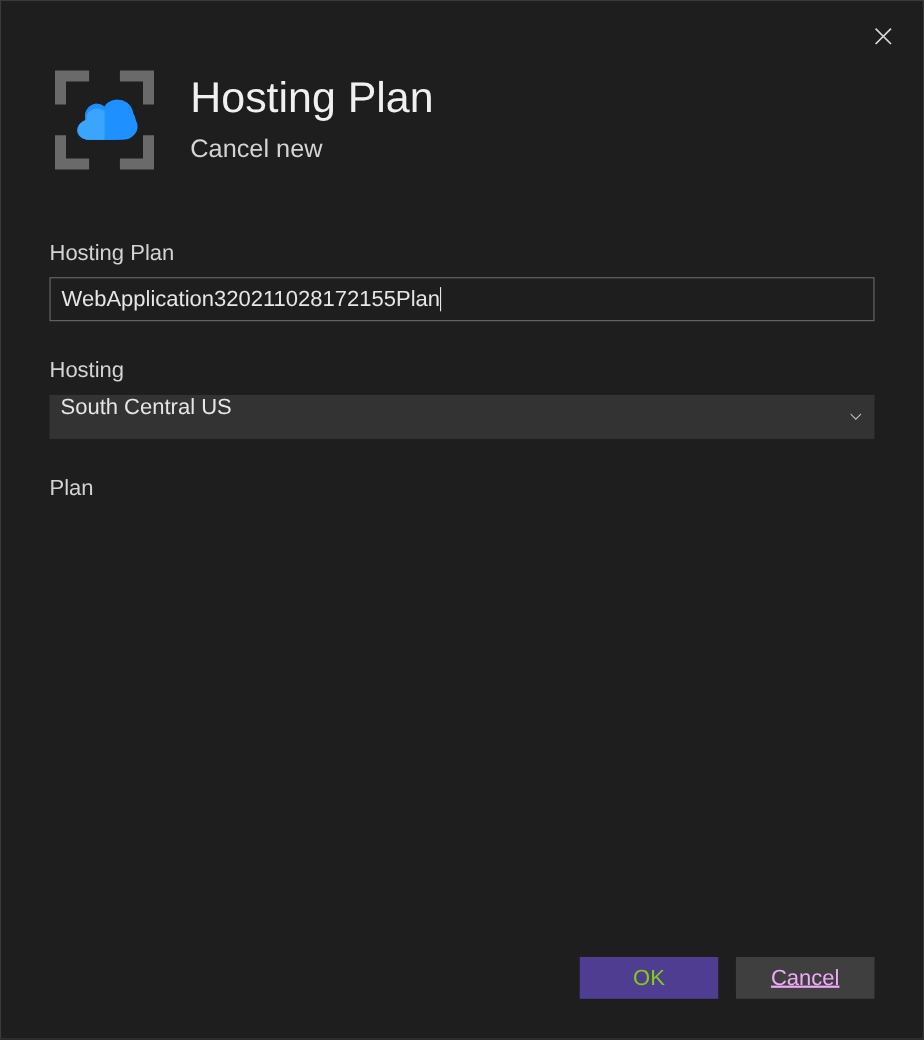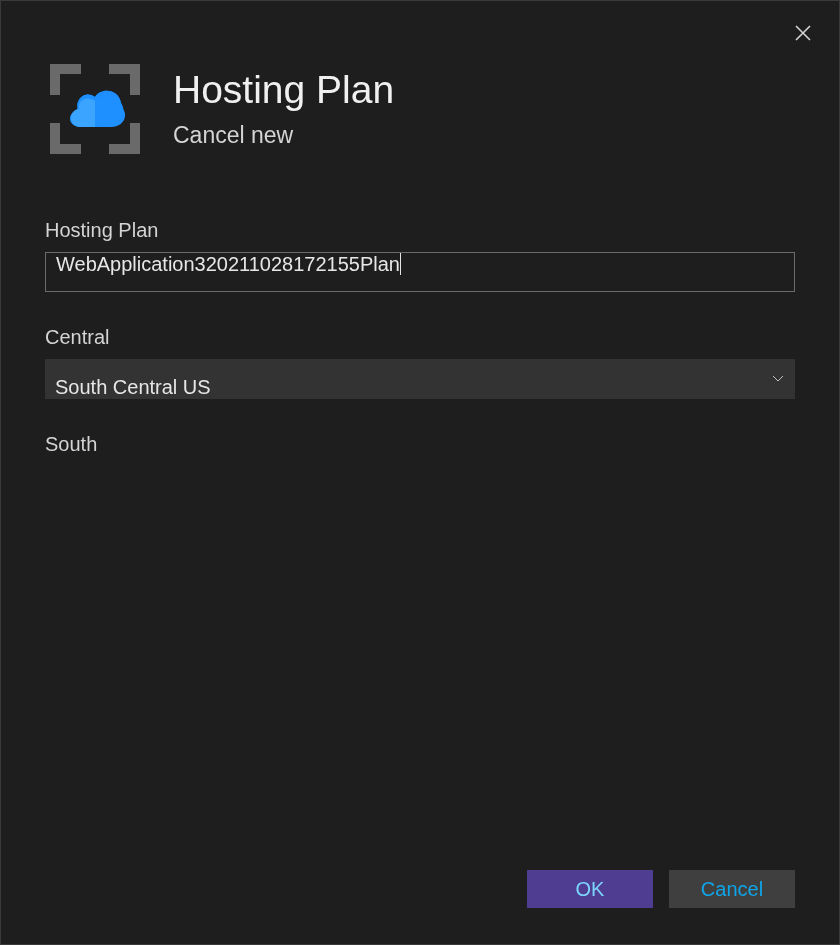--- a/index.html
+++ b/index.html
@@ -78,21 +78,21 @@
     }
     .select-display {
       width: 100%;
       height: 40px;
       background: #333333;
       border: none;
       color: #e6e6e6;
       font-size: 20px;
       padding: 0 34px 0 10px;
       display: flex;
-      align-items: flex-end;
+      align-items: flex-start;
       cursor: pointer;
       font-family: inherit;
     }
     .select-arrow {
       position: absolute;
       right: 12px;
       top: 50%;
       transform: translateY(-50%);
       pointer-events: none;
     }
@@ -114,45 +114,46 @@
       font-size: 20px;
       font-family: inherit;
       border: none;
       cursor: pointer;
       display: flex;
       align-items: center;
       justify-content: center;
     }
     .btn-primary {
       background: #4e3d91;
-      color: #7dd3fc;
+      color: #84cc16;
       margin-left: 32px;
     }
     .btn-secondary {
       background: #3f3f3f;
-      color: #0ea5e9;
+      color: #f0abfc;
+      text-decoration: underline;
     }
     .text-cursor {
       display: inline-block;
       width: 1px;
       height: 22px;
       background: #e6e6e6;
       vertical-align: middle;
       margin-left: 0px;
     }
     .input-value-wrap {
       width: 100%;
       height: 40px;
       background: #1e1e1e;
       border: 1px solid #6a6a6a;
       color: #e6e6e6;
       font-size: 20px;
       padding: 0 10px;
       display: flex;
-      align-items: flex-start;
+      align-items: center;
       cursor: text;
     }
   </style>
 </head>
 <body>
 
 <div class="close-btn">
   <span>
     <svg viewBox="0 0 20 20">
         <path d="M3 3 L17 17 M17 3 L3 17" stroke="#d4d4d4" stroke-width="1.6" fill="none"></path>
@@ -191,35 +192,35 @@
 
   <div class="form-group">
     <label class="label">Hosting Plan</label>
     <div class="input-value-wrap">
       <span>WebApplication320211028172155Plan</span>
         <span class="text-cursor"></span>
     </div>
   </div>
 
   <div class="form-group">
-    <label class="label">Central</label>
+    <label class="label">Hosting</label>
     <div class="select-wrap">
       <div class="select-display">
         <span>South Central US</span>
       </div>
       <span class="select-arrow">
         <svg viewBox="0 0 10 6">
             <path d="M0 0 L5 5 L10 0" stroke="#c0c0c0" stroke-width="1" fill="none"></path>
           </svg>
       </span>
     </div>
   </div>
 
   <div class="form-group">
-    <label class="label">South</label>
+    <label class="label">Plan</label>
   </div>
 
 </div>
 
 <div class="footer">
   <button class="btn btn-primary">OK</button>
   <button class="btn btn-secondary">Cancel</button>
 </div>
 
 </body></html>

